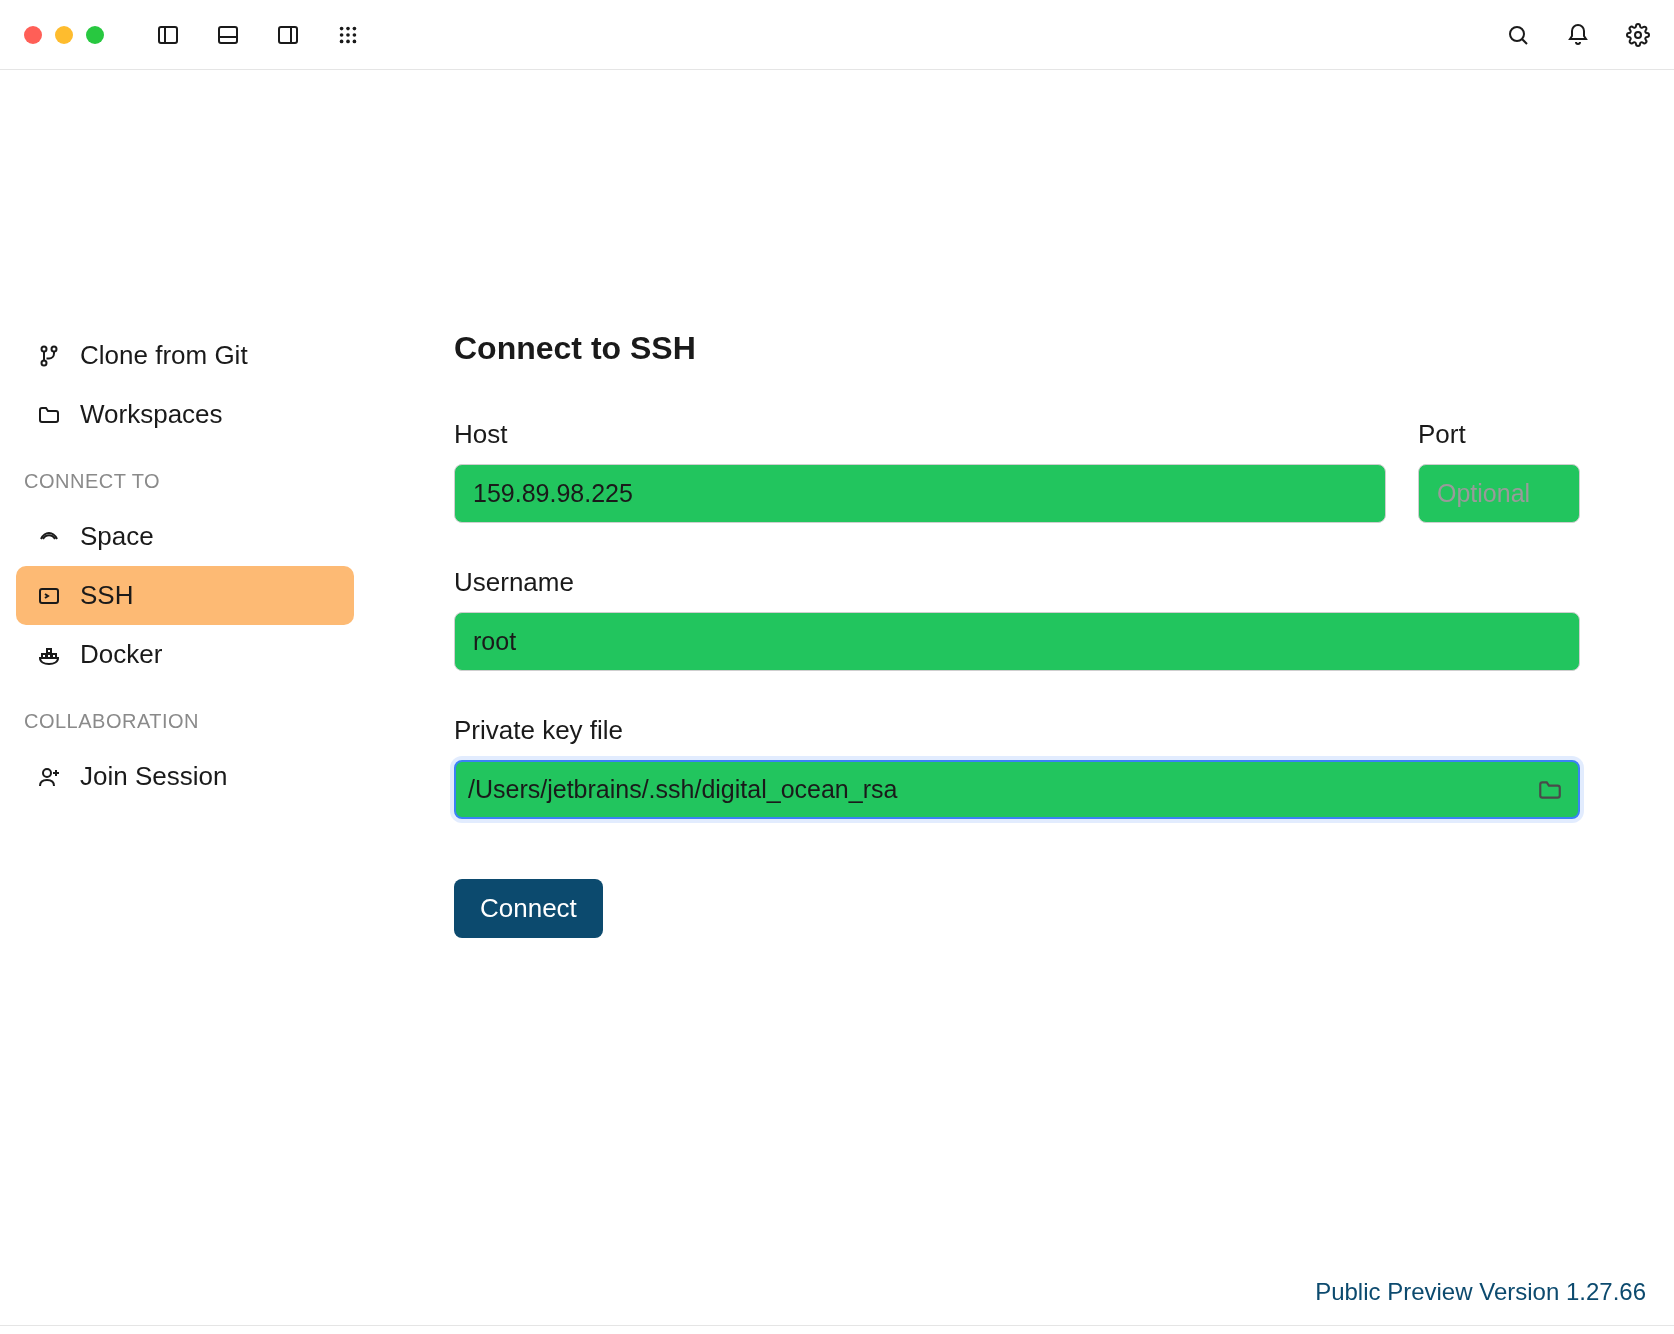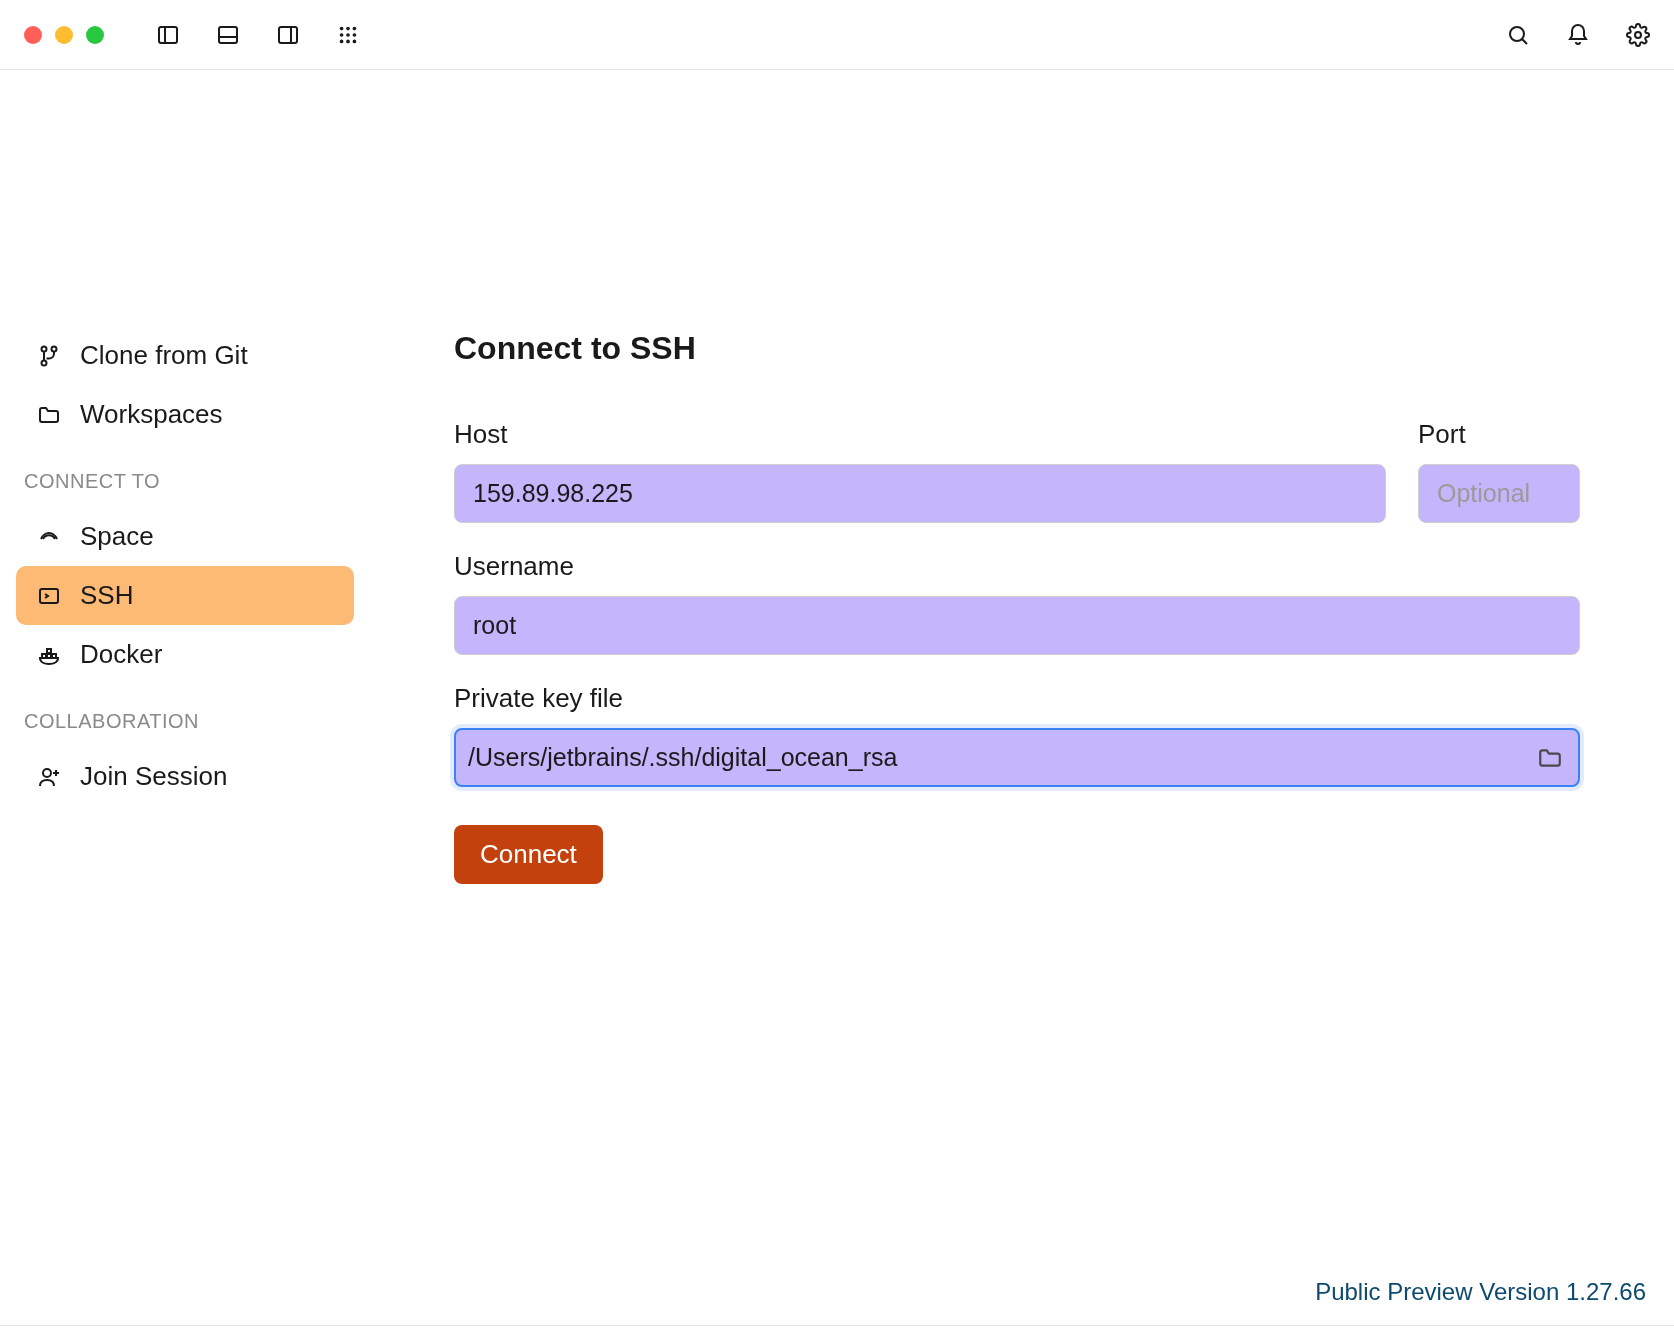--- a/index.html
+++ b/index.html
@@ -39,38 +39,38 @@
       cursor: pointer; color: #1a1a1a;
     }
     .side-item.active { background: #fdba74; }
     .side-icon { width: 26px; height: 26px; display: flex; align-items: center; justify-content: center; color: #1a1a1a; flex-shrink: 0; }
     .side-section {
       font-size: 20px; letter-spacing: 0.5px; color: #8a8a8a; padding: 26px 8px 14px 8px;
     }
     
     .content { flex: 1; padding: 60px 50px 0 84px; max-width: 1260px; }
     .page-title { font-size: 32px; font-weight: 800; margin-bottom: 52px; }
-    .form-row { display: flex; gap: 32px; margin-bottom: 28px; }
+    .form-row { display: flex; gap: 32px; margin-bottom: 44px; }
     .form-col { flex: 1; display: flex; flex-direction: column; }
     .form-col.port { flex: 0 0 162px; }
     .label { font-size: 26px; margin-bottom: 14px; }
     .input {
       font-size: 25px; padding: 14px 18px; border: 1.5px solid #cfcfcf; border-radius: 8px;
-      background: #c4b5fd; color: #1a1a1a; width: 100%; outline: none; font-family: inherit;
+      background: #22c55e; color: #1a1a1a; width: 100%; outline: none; font-family: inherit;
     }
     .input::placeholder { color: #9a9a9a; }
     .input.focused { border: 2px solid #3b82f6; box-shadow: 0 0 0 4px rgba(59,130,246,0.15); padding: 13px 17px; }
     .key-row { position: relative; }
     .key-row .folder-btn {
       position: absolute; right: 16px; top: 50%; transform: translateY(-50%);
       width: 28px; height: 28px; cursor: pointer; display: flex; align-items: center; justify-content: center; color: #4a4a4a;
     }
     .connect-btn {
-      background: #c2410c; color: #fff; font-size: 26px; padding: 14px 26px;
-      border: none; border-radius: 8px; cursor: pointer; margin-top: 10px;
+      background: #0c4a6e; color: #fff; font-size: 26px; padding: 14px 26px;
+      border: none; border-radius: 8px; cursor: pointer; margin-top: 16px;
     }
     .version {
       position: absolute; bottom: 28px; right: 28px; font-size: 24px; color: #0c4a6e;
     }
     .bottom-rule { position: absolute; bottom: 8px; left: 0; right: 0; height: 1.5px; background: #e5e5e5; }
     svg { display: block; }
   </style>
 </head>
 <body>
 

